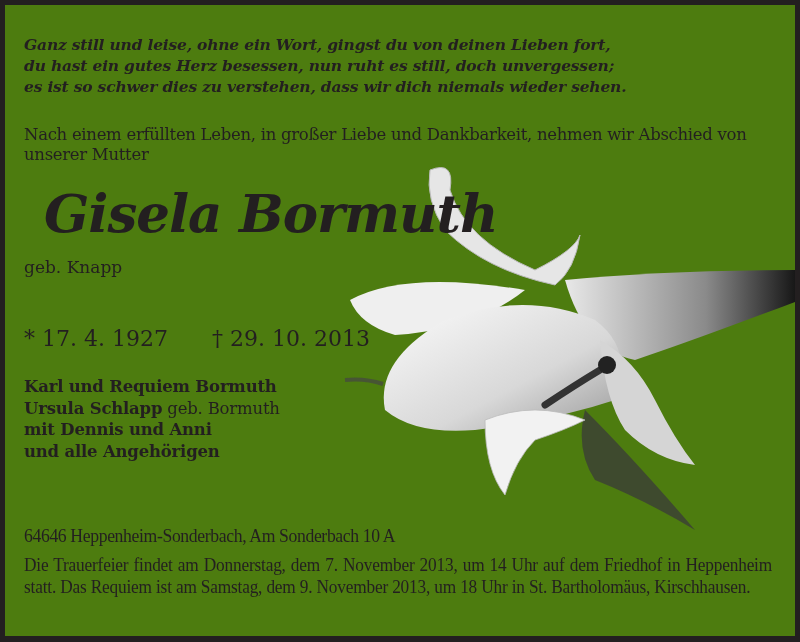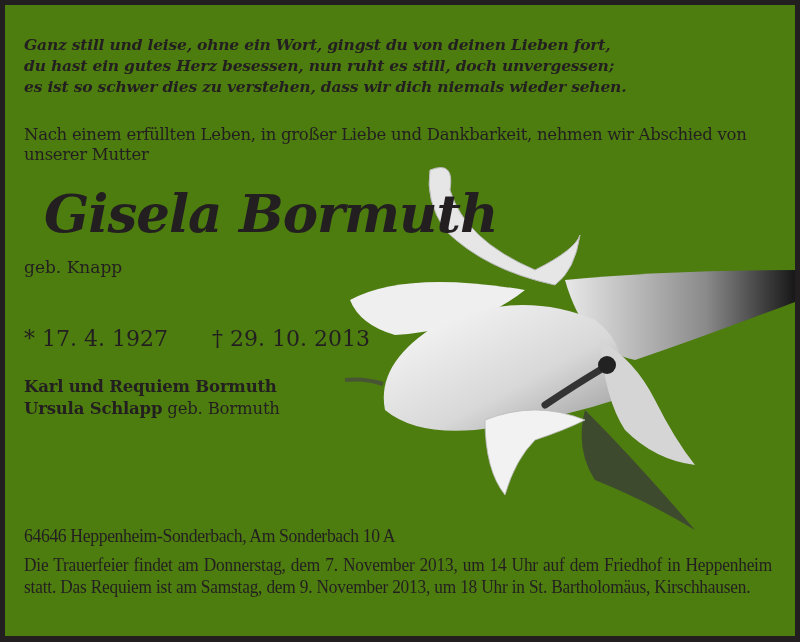--- a/index.html
+++ b/index.html
@@ -100,17 +100,19 @@
   <div class="name serif">Gisela Bormuth</div>
   <div class="maiden serif">geb. Knapp</div>
   <div class="dates serif">
     <span>* 17. 4. 1927</span>
     <span class="death">† 29. 10. 2013</span>
   </div>
 
   <div class="mourners serif">
     <div><span class="b">Karl und Requiem Bormuth</span><span></span></div>
     <div><span class="b">Ursula Schlapp</span><span> geb. Bormuth</span></div>
+    <div><span class="b">mit Dennis und Anni</span><span></span></div>
+    <div><span class="b">und alle Angehörigen</span><span></span></div>
   </div>
 
   <div class="addr serif">64646 Heppenheim-Sonderbach, Am Sonderbach 10 A</div>
   <div class="funeral serif">Die Trauerfeier findet am Donnerstag, dem 7. November 2013, um 14 Uhr auf dem Friedhof in Heppenheim statt. Das Requiem ist am Samstag, dem 9. November 2013, um 18 Uhr in St. Bartholomäus, Kirschhausen.</div>
 </div>
 
 </body></html>

